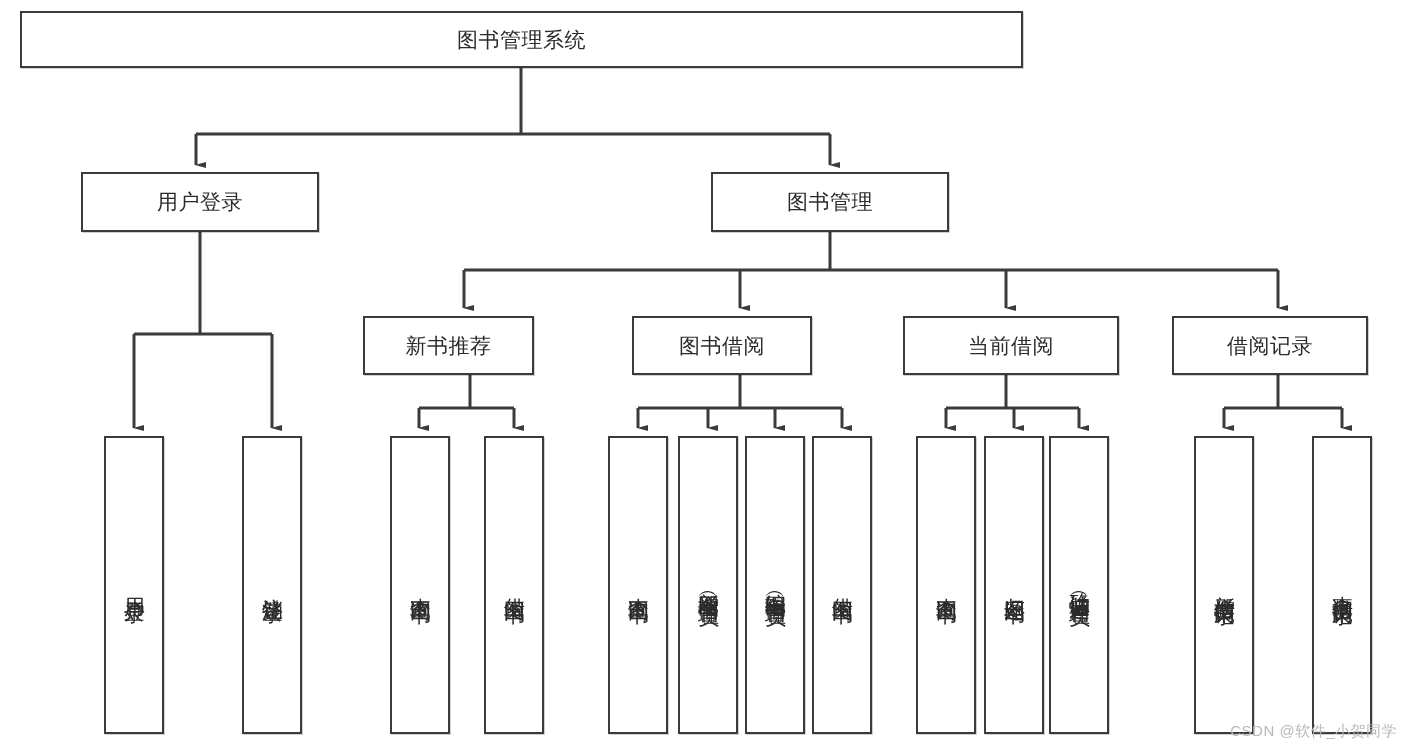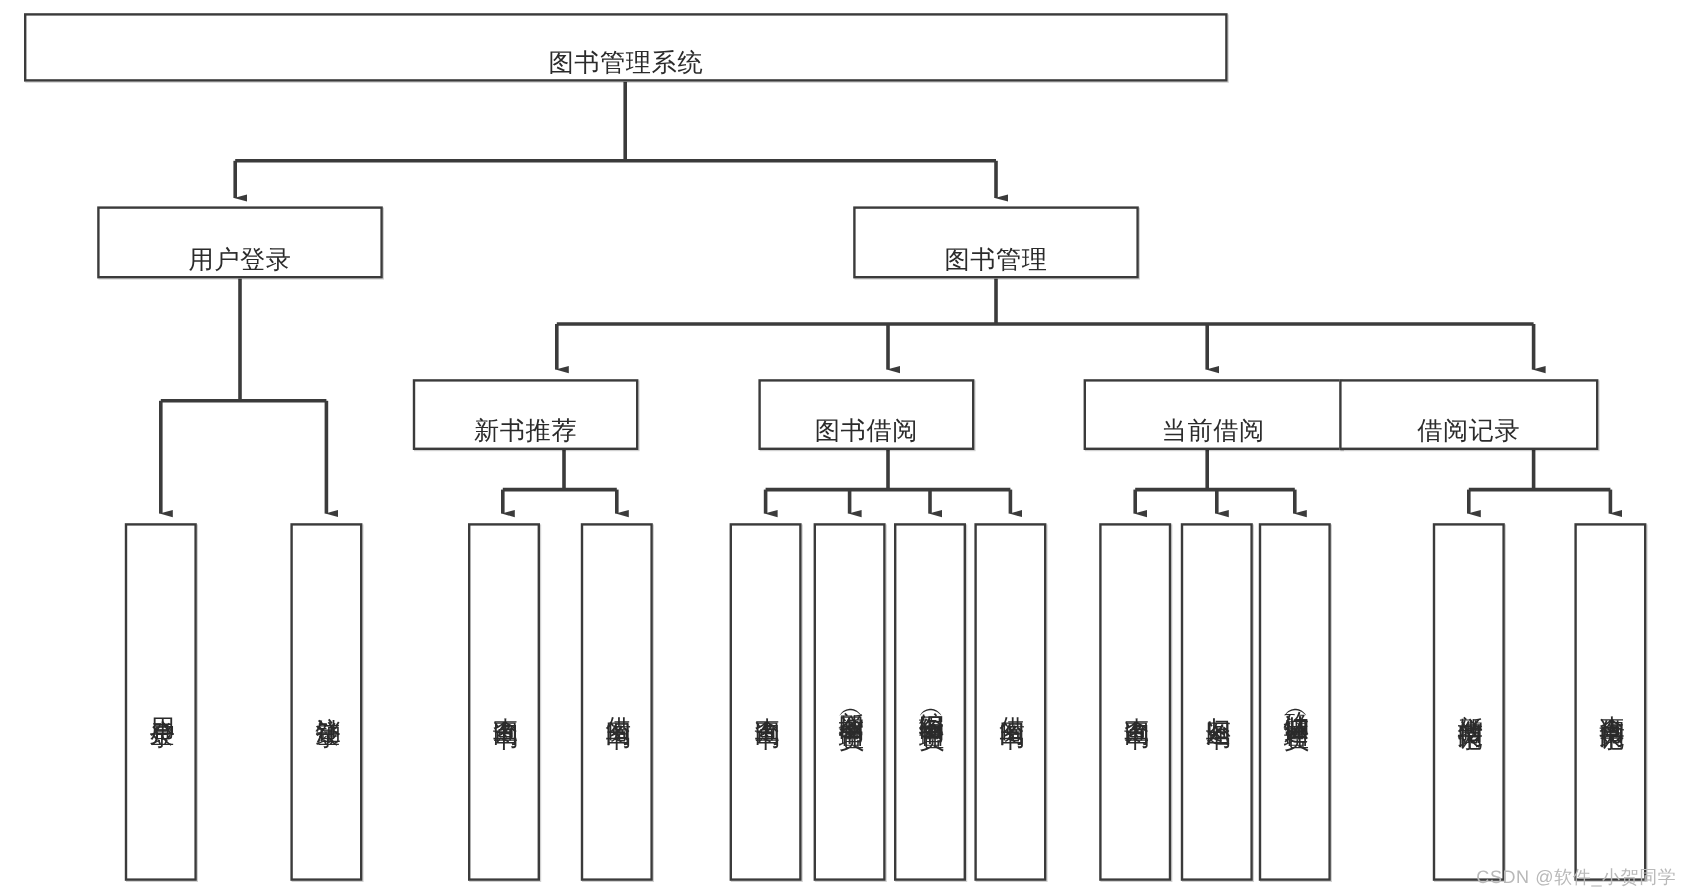--- a/index.html
+++ b/index.html
@@ -24,21 +24,21 @@
     width: 1405px;
     height: 747px;
     pointer-events: none;
   }
   .node {
     position: absolute;
     box-sizing: border-box;
     border: 2px solid #3b3b3b;
     background: #ffffff;
     display: flex;
-    align-items: flex-end;
+    align-items: center;
     justify-content: center;
     color: #2b2b2b;
     box-shadow: 1px 1px 0 rgba(0,0,0,0.18);
   }
   .node-h {
     font-size: 21px;
     letter-spacing: 0.5px;
     white-space: nowrap;
   }
   .node-v {
@@ -126,30 +126,30 @@
     <span>图书管理系统</span>
   </div>
 
   <div class="node node-h" style="left:81px; top:172px; width:238px; height:60px;">
     <span>用户登录</span>
   </div>
   <div class="node node-h" style="left:711px; top:172px; width:238px; height:60px;font-family:Liberation Mono, monospace;">
     <span>图书管理</span>
   </div>
 
-  <div class="node node-h" style="left:344px; top:316px; width:188px; height:59px;">
+  <div class="node node-h" style="left:363px; top:316px; width:171px; height:59px;">
     <span>新书推荐</span>
   </div>
   <div class="node node-h" style="left:632px; top:316px; width:180px; height:59px;">
     <span>图书借阅</span>
   </div>
   <div class="node node-h" style="left:903px; top:316px; width:216px; height:59px;">
     <span>当前借阅</span>
   </div>
-  <div class="node node-h" style="left:1116px; top:316px; width:216px; height:59px;">
+  <div class="node node-h" style="left:1172px; top:316px; width:196px; height:59px;">
     <span>借阅记录</span>
   </div>
 
   <div class="node node-v" style="left:104px; top:436px; width:60px; height:298px;">
     <span class="vtext">用户登录</span>
   </div>
   <div class="node node-v" style="left:242px; top:436px; width:60px; height:298px;">
     <span class="vtext">注销登录</span>
   </div>
   <div class="node node-v" style="left:390px; top:436px; width:60px; height:298px;">

